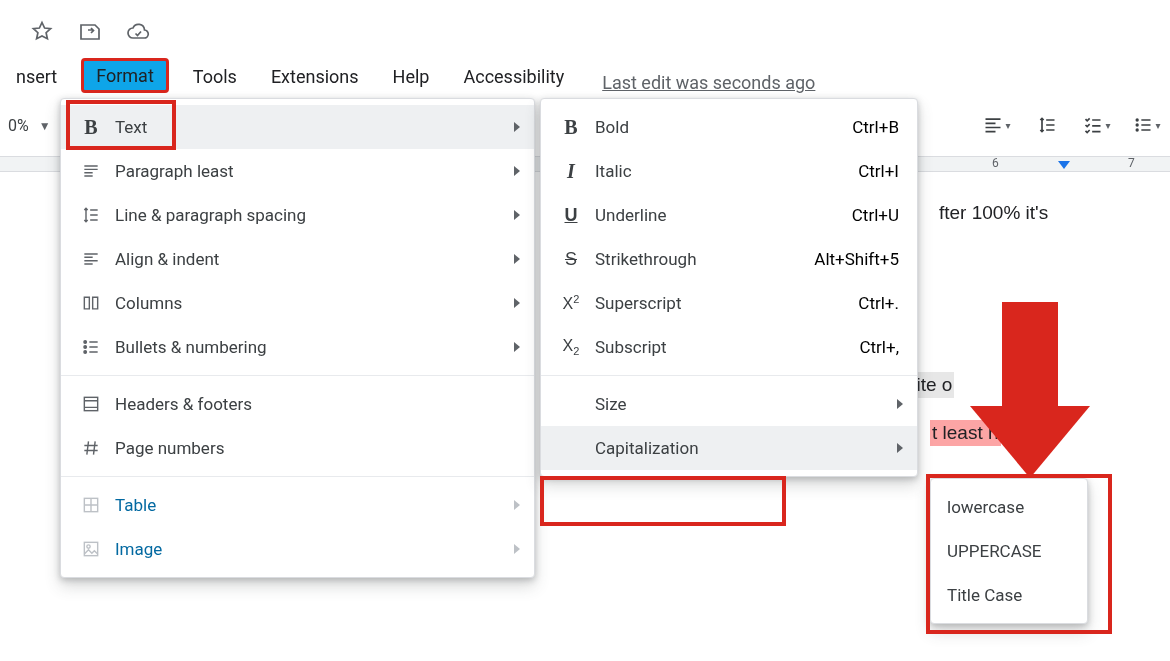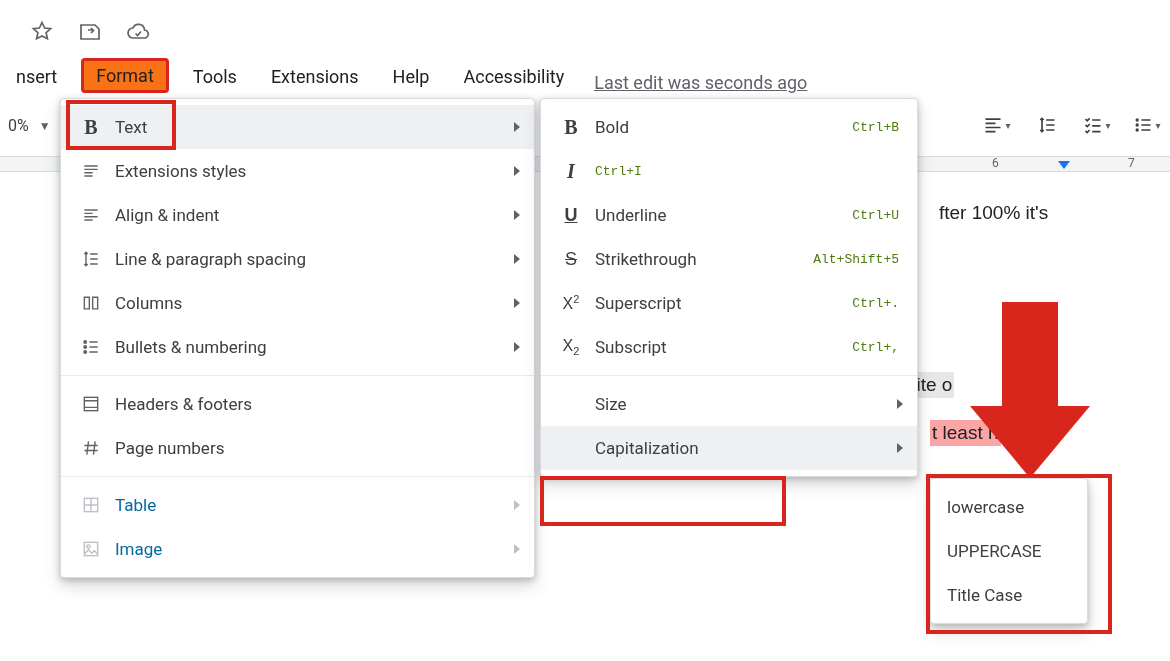--- a/index.html
+++ b/index.html
@@ -38,28 +38,28 @@
     padding-left: 6px;
     font-size: 18px;
     color: #202124;
   }
   .menubar .item {
     padding: 6px 10px;
     border-radius: 4px;
     cursor: default;
   }
   .menubar .item.highlight {
-    background: #f97316;
+    background: #0ea5e9;
     border: 3px solid #d9261d;
     padding: 4px 12px;
   }
   .menubar .edit-note {
     text-decoration: underline;
     color: #5f6368;
-    margin-left: 6px;
+    margin-left: 14px;
   }
 
   
   .toolbar-left {
     position: absolute;
     top: 112px;
     left: 0;
     display: flex;
     align-items: center;
     gap: 6px;
@@ -149,21 +149,21 @@
   .menu-row .icon-slot {
     width: 28px;
     display:flex;
     align-items:center;
     justify-content:center;
     margin-right: 10px;
     color:#5f6368;
   }
   .menu-row .icon-slot svg { width:20px; height:20px; stroke:#5f6368; fill:none; stroke-width:1.7; }
   .menu-row .label { flex: 1; }
-  .menu-row .shortcut { color:#4d7c0f; font-size:13px;font-family:Liberation Mono, monospace; }
+  .menu-row .shortcut { color:#000000; font-size:17px; }
   .menu-row .submenu-caret {
     position:absolute; right:14px;
     width:0;height:0;
     border-top:5px solid transparent;
     border-bottom:5px solid transparent;
     border-left:6px solid #5f6368;
   }
   .menu-sep {
     height: 1px;
     background:#e8eaed;
@@ -316,39 +316,39 @@
       </span>
     <span class="label">Text</span>
     <span class="submenu-caret"></span>
   </div>
   <div class="menu-row">
     <span class="icon-slot">
         <svg viewBox="0 0 24 24">
           <path d="M4 6h16M4 10h16M4 14h10M4 18h10"></path>
         </svg>
       </span>
-    <span class="label">Extensions styles</span>
+    <span class="label">Paragraph least</span>
+    <span class="submenu-caret"></span>
+  </div>
+  <div class="menu-row">
+    <span class="icon-slot">
+        <svg viewBox="0 0 24 24">
+          <path d="M6 4v16M4 6l2-2 2 2M4 18l2 2 2-2M11 6h9M11 12h9M11 18h9"></path>
+        </svg>
+      </span>
+    <span class="label">Line &amp; paragraph spacing</span>
     <span class="submenu-caret"></span>
   </div>
   <div class="menu-row">
     <span class="icon-slot">
         <svg viewBox="0 0 24 24">
           <path d="M4 6h16M4 10h10M4 14h16M4 18h10"></path>
         </svg>
       </span>
     <span class="label">Align &amp; indent</span>
-    <span class="submenu-caret"></span>
-  </div>
-  <div class="menu-row">
-    <span class="icon-slot">
-        <svg viewBox="0 0 24 24">
-          <path d="M6 4v16M4 6l2-2 2 2M4 18l2 2 2-2M11 6h9M11 12h9M11 18h9"></path>
-        </svg>
-      </span>
-    <span class="label">Line &amp; paragraph spacing</span>
     <span class="submenu-caret"></span>
   </div>
   <div class="menu-row">
     <span class="icon-slot">
         <svg viewBox="0 0 24 24">
           <path d="M4 5h6v14H4zM14 5h6v14h-6z"></path>
         </svg>
       </span>
     <span class="label">Columns</span>
     <span class="submenu-caret"></span>
@@ -412,20 +412,21 @@
     <span class="icon-slot">
         <span class="glyph-bold">B</span>
       </span>
     <span class="label">Bold</span>
     <span class="shortcut">Ctrl+B</span>
   </div>
   <div class="menu-row">
     <span class="icon-slot">
         <span class="glyph-italic">I</span>
       </span>
+    <span class="label">Italic</span>
     <span class="shortcut">Ctrl+I</span>
   </div>
   <div class="menu-row">
     <span class="icon-slot">
         <span class="glyph-underline">U</span>
       </span>
     <span class="label">Underline</span>
     <span class="shortcut">Ctrl+U</span>
   </div>
   <div class="menu-row">

